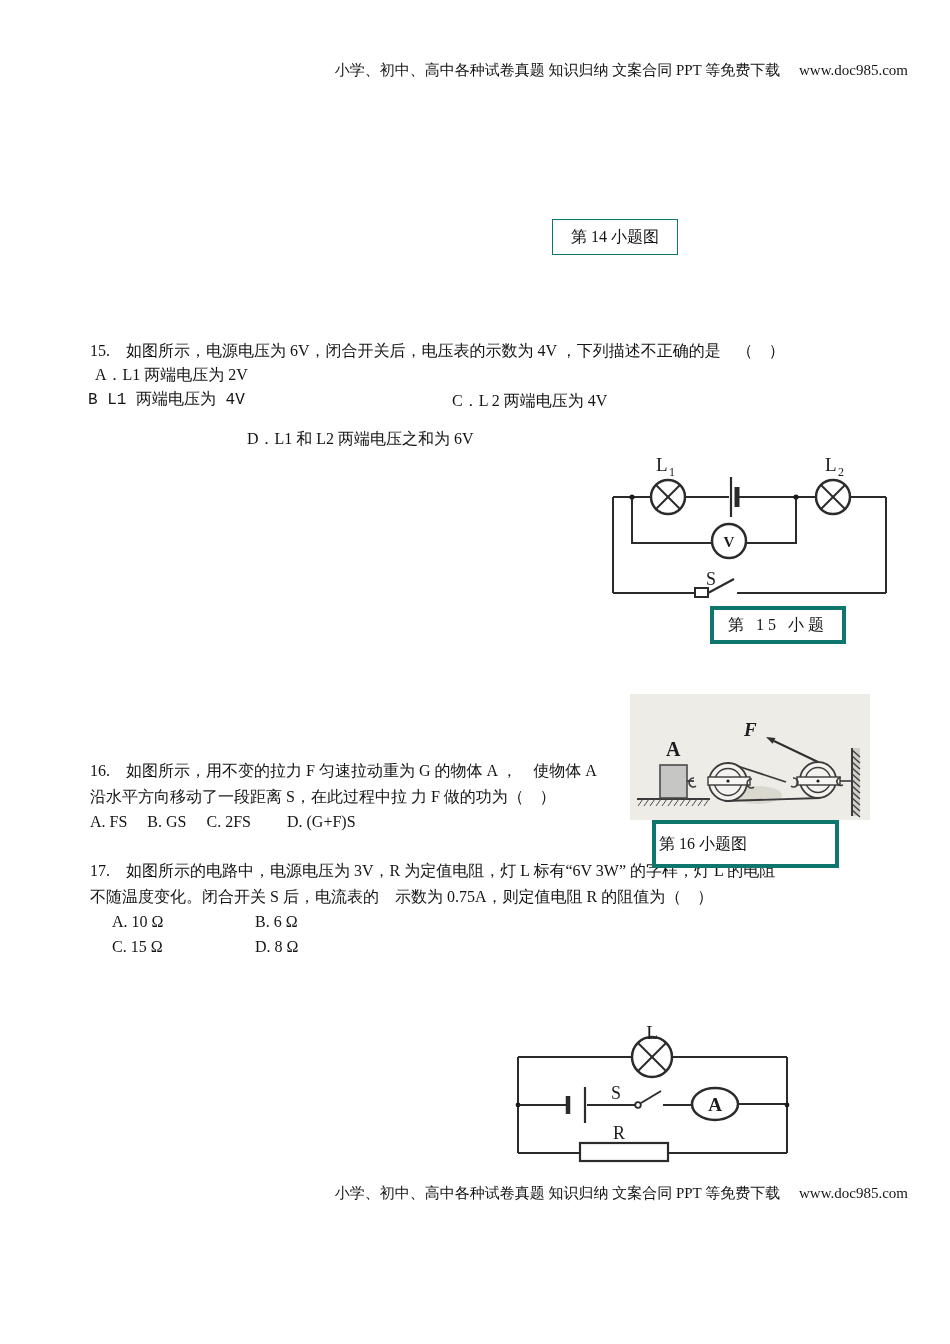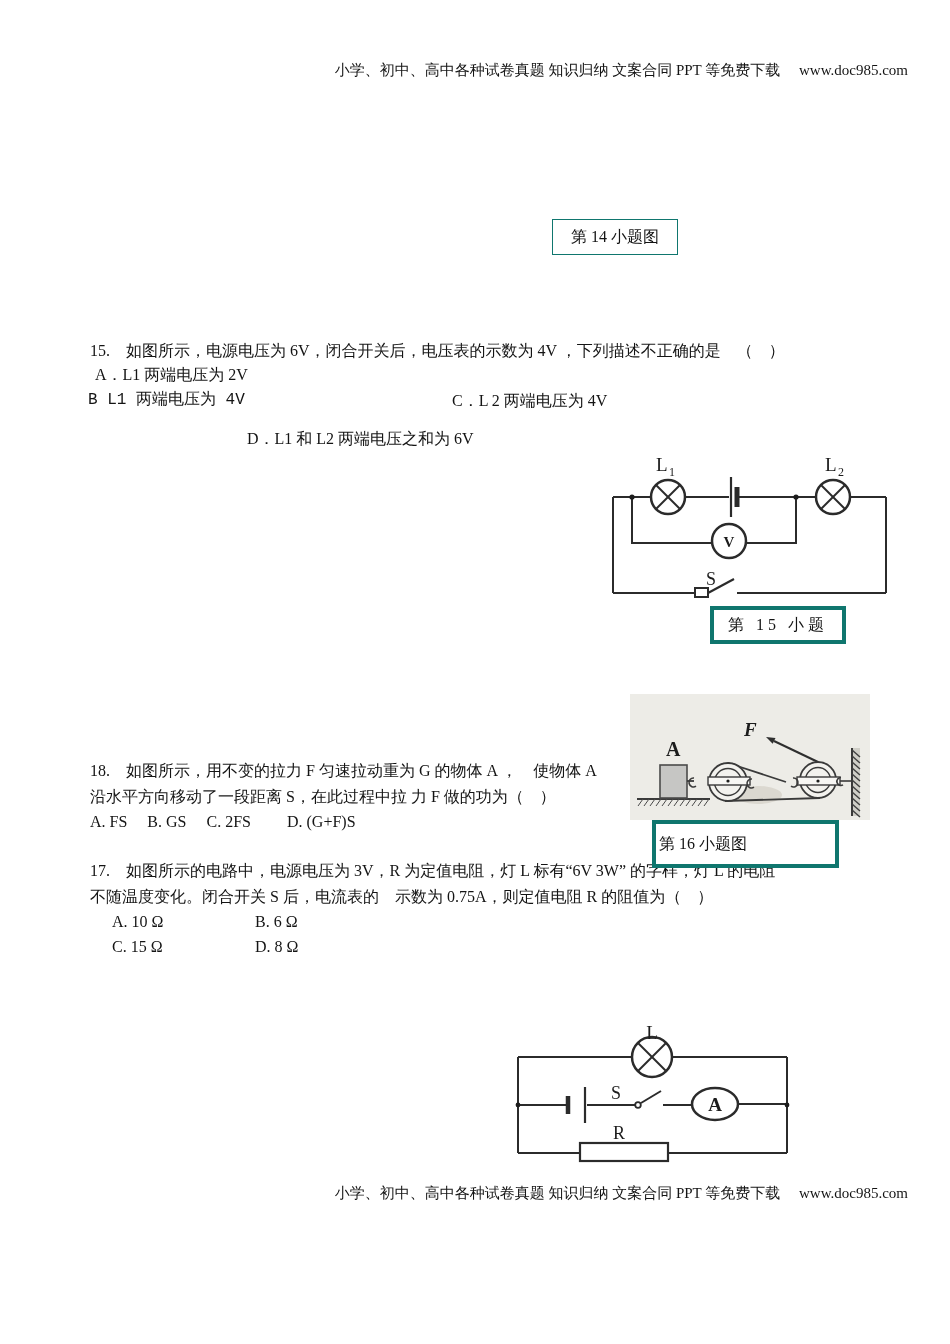--- a/index.html
+++ b/index.html
@@ -76,21 +76,21 @@
     <text x="227" y="33" font-size="19">L</text>
     <text x="240" y="38" font-size="12">2</text>
     <text x="131" y="109" font-size="15" font-weight="bold" text-anchor="middle">V</text>
     <text x="108" y="147" font-size="18">S</text>
   </svg>
 
   <div class="cap" style="left:710px;top:606px;width:136px;height:38px;letter-spacing:4px;">
     <span>第 15 小题</span>
   </div>
 
-  <div class="t" style="left:90px;top:760px;">18.　如图所示，用不变的拉力 F 匀速拉动重为 G 的物体 A ，　使物体 A</div>
+  <div class="t" style="left:90px;top:760px;">16.　如图所示，用不变的拉力 F 匀速拉动重为 G 的物体 A ，　使物体 A</div>
   <div class="t" style="left:90px;top:786px;">沿水平方向移动了一段距离 S，在此过程中拉 力 F 做的功为（　）</div>
   <div class="t" style="left:90px;top:811px;">A. FS　 B. GS　 C. 2FS　 　D. (G+F)S</div>
 
   <div class="scan" style="left:630px;top:694px;width:240px;height:126px;">
     <svg style="left:0;top:0;" width="240" height="126" viewBox="0 0 240 126">
       <ellipse cx="128" cy="101" rx="24" ry="9" fill="#dbd8d0"></ellipse>
       <g>
         <line x1="7" y1="105" x2="80" y2="105" stroke="#3a3a3a" stroke-width="2"></line>
         <g stroke="#4a4a4a" stroke-width="1">
           <line x1="13" y1="105" x2="8" y2="112"></line>

